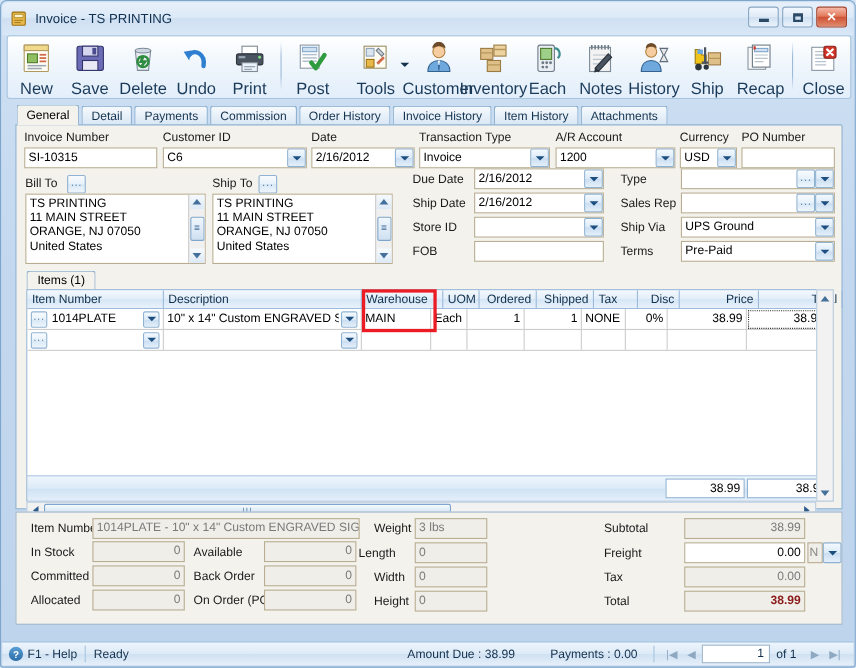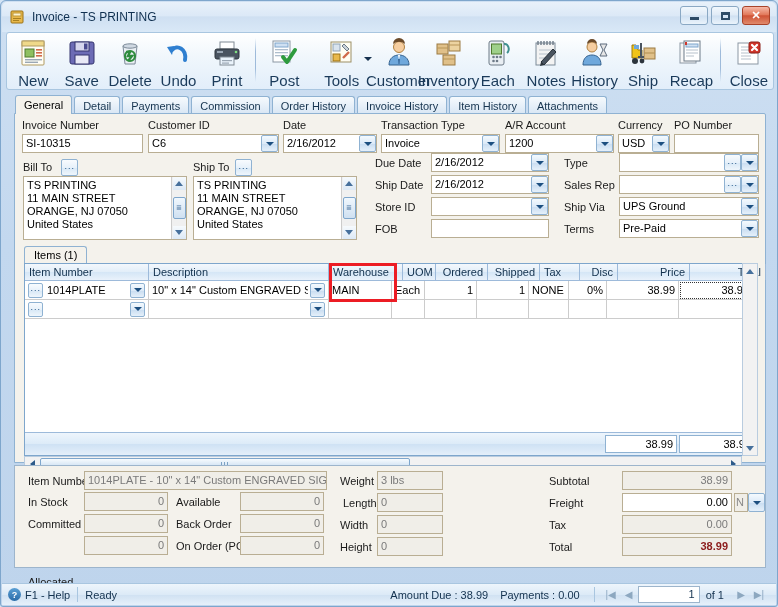--- a/index.html
+++ b/index.html
@@ -869,36 +869,36 @@
 
     <div class="fld-label" style="left:13px;top:9px;">Item Number</div>
     <div class="binp ro" style="left:69px;top:5px;width:243px;">1014PLATE - 10" x 14"  Custom ENGRAVED SIG</div>
 
     <div class="fld-label" style="left:13px;top:30px;">In Stock</div>
     <div class="binp ro num" style="left:69px;top:26px;width:84px;">0</div>
 
     <div class="fld-label" style="left:13px;top:52px;">Committed</div>
     <div class="binp ro num" style="left:69px;top:48px;width:84px;">0</div>
 
-    <div class="fld-label" style="left:13px;top:74px;margin-top:36px;">Allocated</div>
+    <div class="fld-label" style="left:13px;top:74px;">Allocated</div>
     <div class="binp ro num" style="left:69px;top:70px;width:84px;">0</div>
 
     <div class="fld-label" style="left:161px;top:30px;">Available</div>
     <div class="binp ro num" style="left:225px;top:26px;width:84px;">0</div>
 
     <div class="fld-label" style="left:161px;top:52px;">Back Order</div>
     <div class="binp ro num" style="left:225px;top:48px;width:84px;">0</div>
 
     <div class="fld-label" style="left:161px;top:74px;">On Order (PO)</div>
     <div class="binp ro num" style="left:225px;top:70px;width:84px;">0</div>
 
     <div class="fld-label" style="left:325px;top:9px;">Weight</div>
     <div class="binp ro" style="left:362px;top:5px;width:66px;">3 lbs</div>
 
-    <div class="fld-label" style="left:328px;top:31px;text-align:center;">Length</div>
+    <div class="fld-label" style="left:311px;top:31px;text-align:center;">Length</div>
     <div class="binp ro" style="left:362px;top:27px;width:66px;">0</div>
 
     <div class="fld-label" style="left:325px;top:53px;">Width</div>
     <div class="binp ro" style="left:362px;top:49px;width:66px;">0</div>
 
     <div class="fld-label" style="left:325px;top:75px;">Height</div>
     <div class="binp ro" style="left:362px;top:71px;width:66px;">0</div>
 
     <div class="fld-label" style="left:534px;top:9px;">Subtotal</div>
     <div class="binp ro num" style="left:607px;top:5px;width:110px;">38.99</div>
@@ -917,21 +917,21 @@
     <div class="binp ro num" style="left:607px;top:71px;width:110px;color:#8b1a1a;font-weight:bold;">38.99</div>
 
   </div>
 
   <div id="statusbar">
     <span class="helpicon">?</span>
     <span>F1 - Help</span>
     <span class="sb-sep"></span>
     <span>Ready</span>
     <span style="margin-left:auto;">Amount Due : 38.99</span>
-    <span style="margin-left:12px;">Payments : 0.00</span>
+    <span style="margin-left:32px;">Payments : 0.00</span>
     <span class="sb-sep" style="margin-left:14px;"></span>
     <span class="navbtn">|◀</span>
     <span class="navbtn">◀</span>
     <span id="pagebox">1</span>
     <span style="margin-left:6px;">of 1</span>
     <span class="navbtn" style="margin-left:8px;">▶</span>
     <span class="navbtn">▶|</span>
     <span style="width:8px;"></span>
   </div>
 

